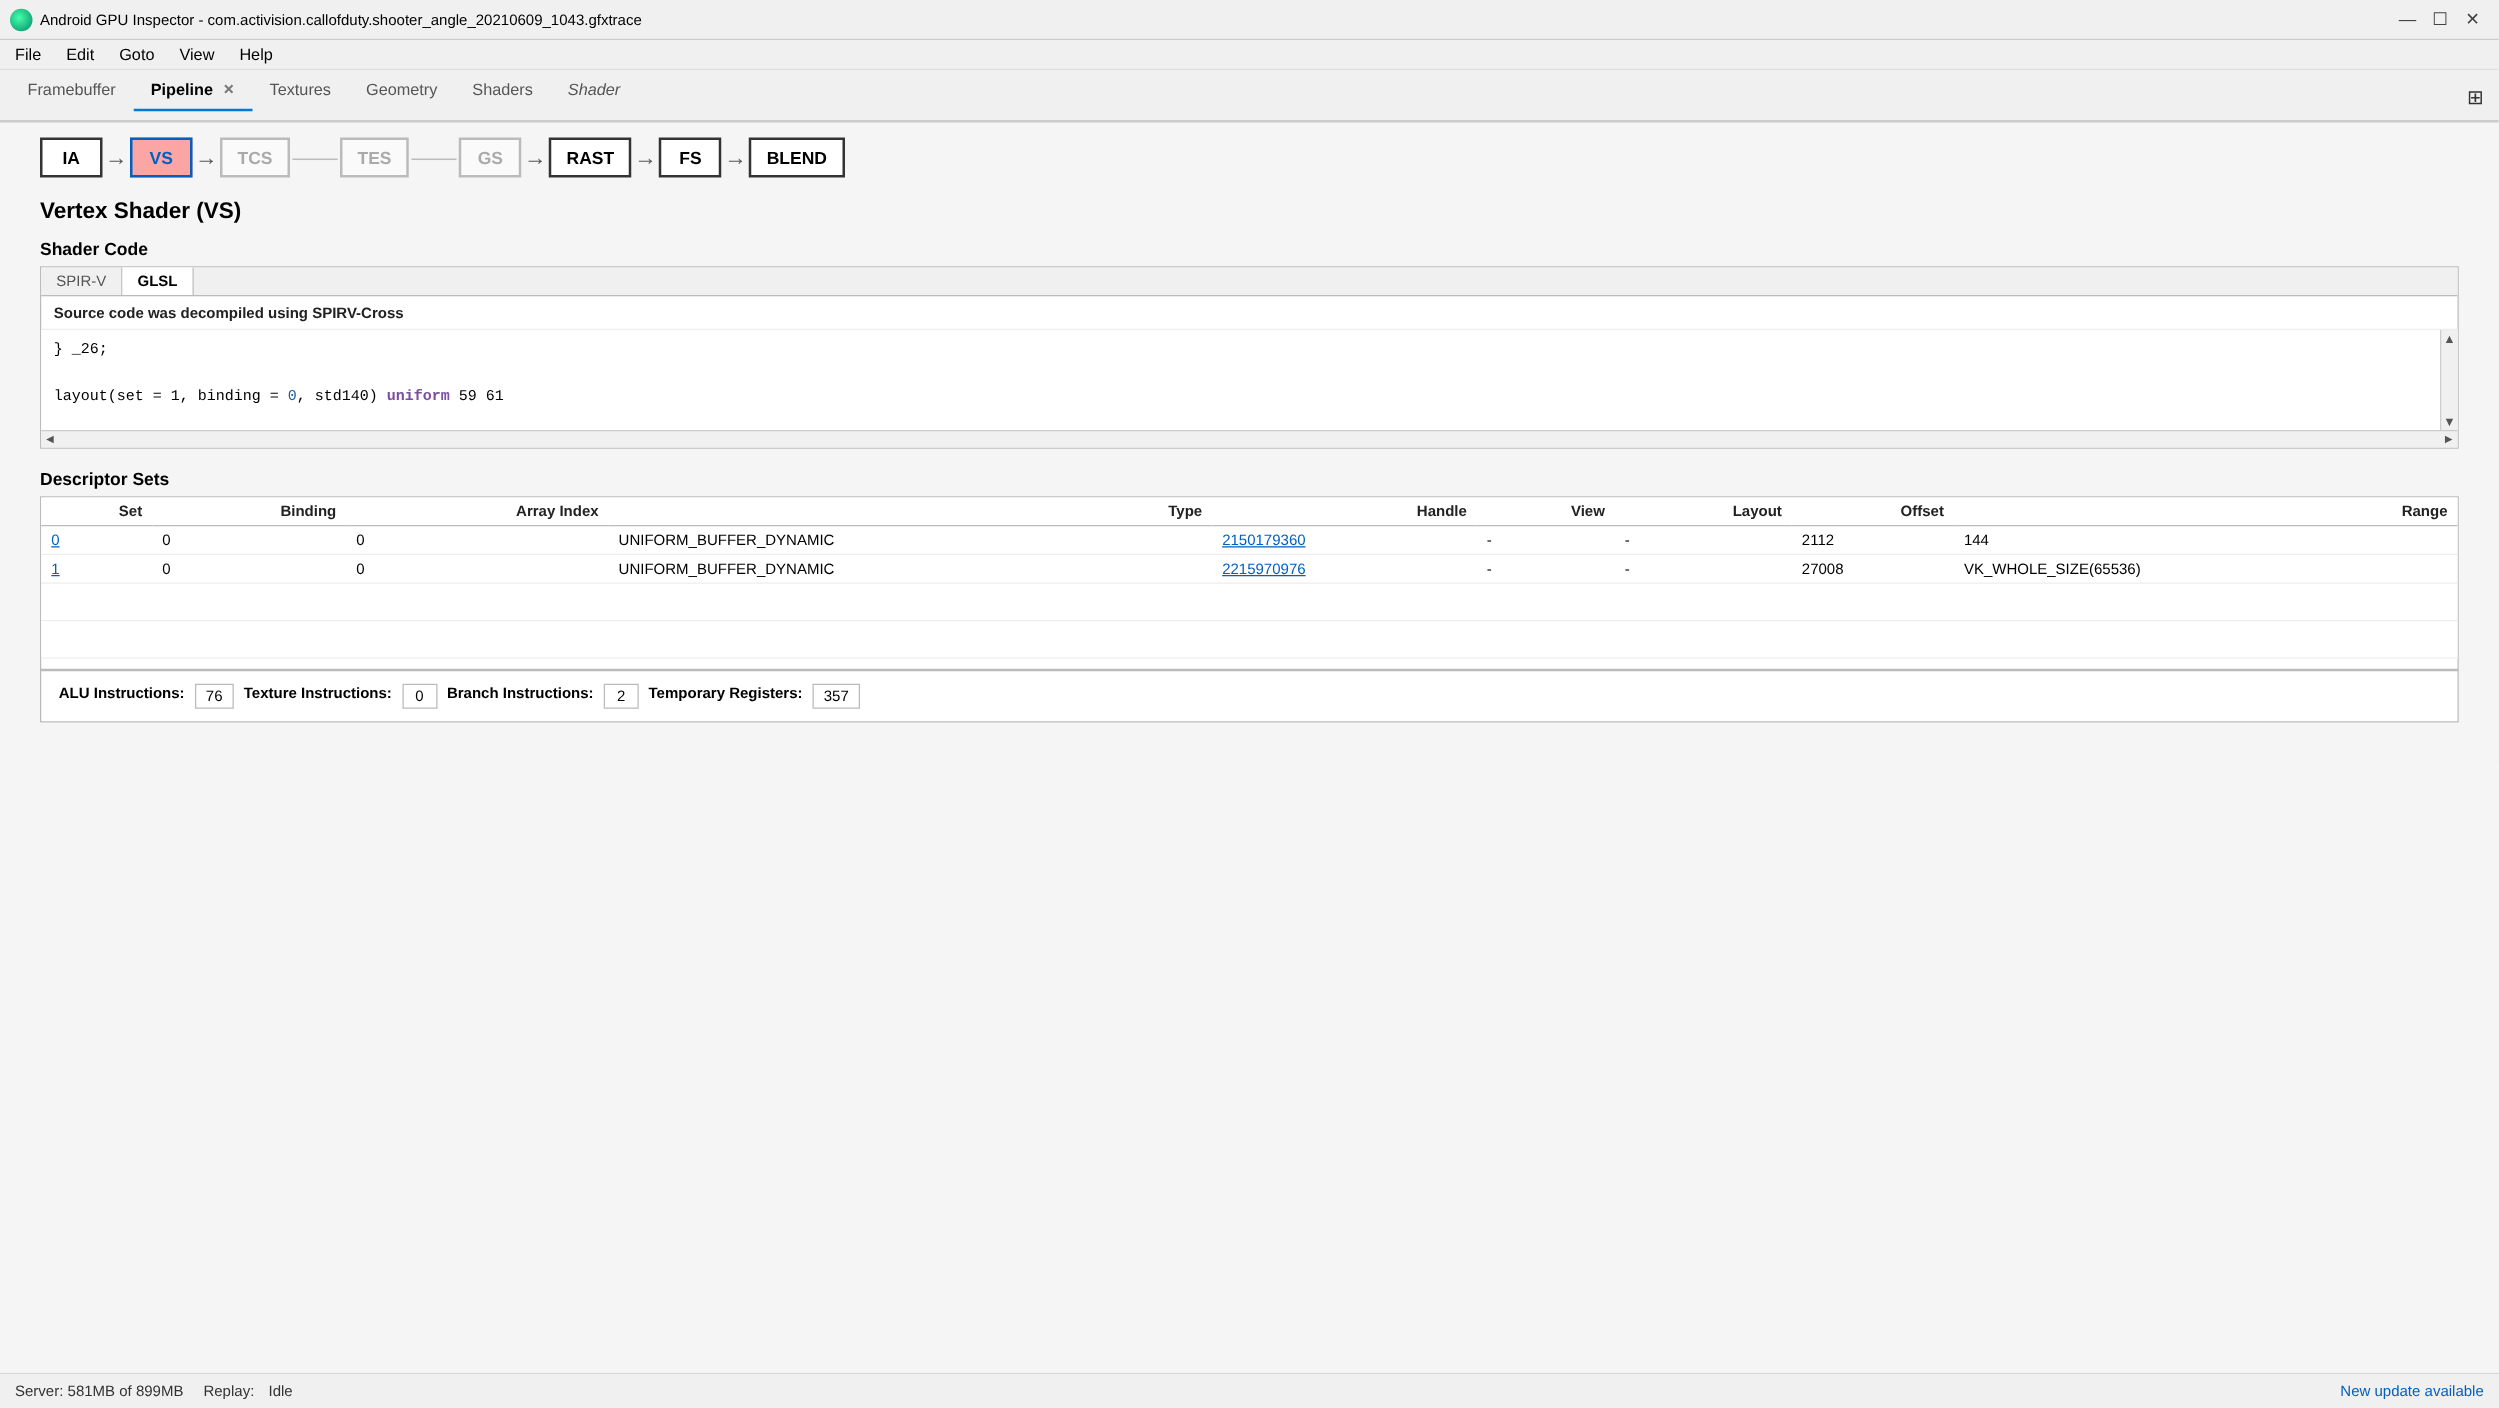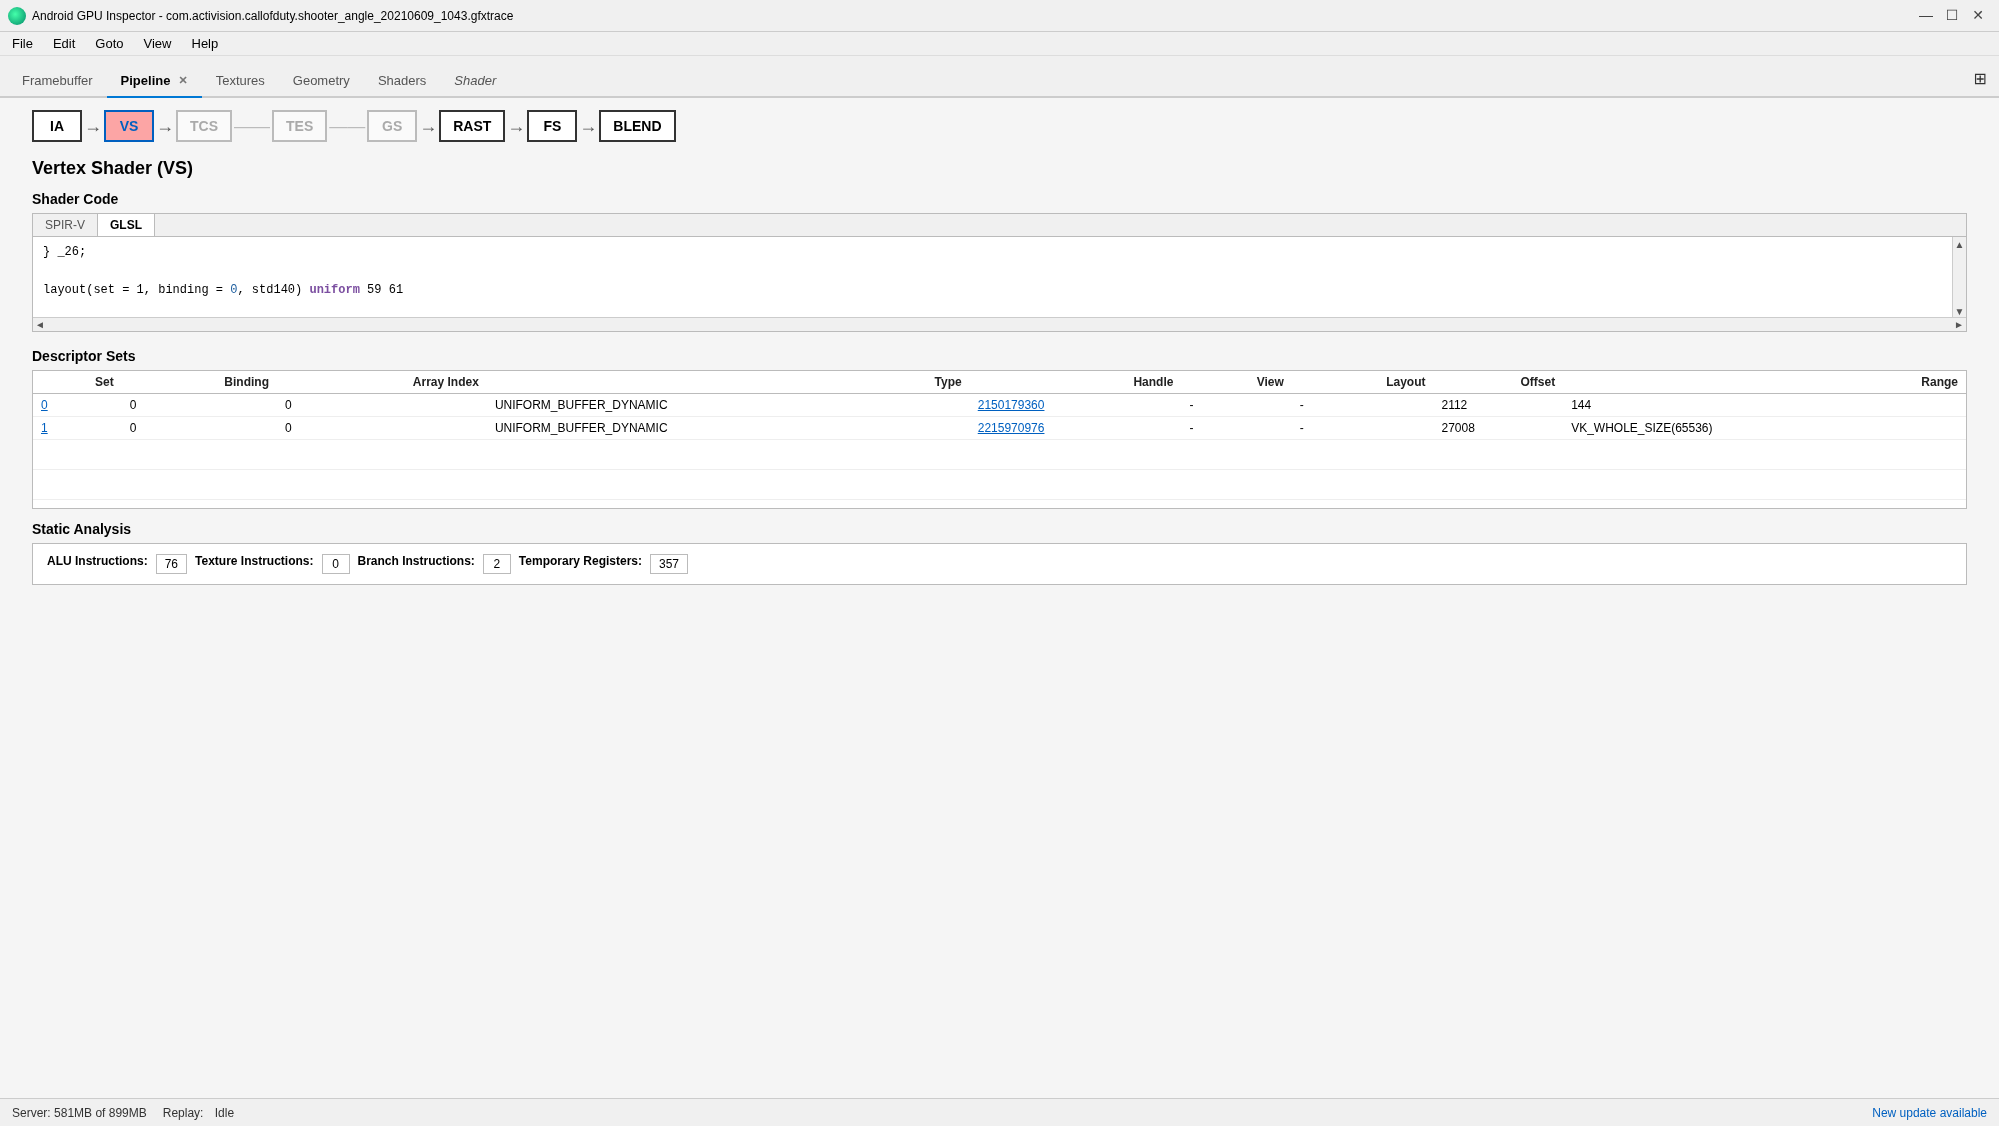--- a/index.html
+++ b/index.html
@@ -63,21 +63,21 @@
     .menubar-item {
       padding: 2px 8px;
       font-size: 13px;
       cursor: pointer;
       border-radius: 3px;
     }
     .tabs-bar {
       background: #f0f0f0;
       height: 42px;
       display: flex;
-      align-items: flex-end;
+      align-items: flex-start;
       padding: 0 8px;
       border-bottom: 2px solid #ccc;
       position: relative;
     }
     .tab {
       padding: 8px 14px;
       font-size: 13px;
       cursor: pointer;
       color: #555;
       border-bottom: 2px solid transparent;
@@ -348,20 +348,21 @@
   </div>
 
   <div class="section-title">Vertex Shader (VS)</div>
 
   <div class="subsection-title">Shader Code</div>
   <div class="shader-code-box">
     <div class="code-tabs">
       <div class="code-tab">SPIR-V</div>
       <div class="code-tab active">GLSL</div>
     </div>
+    <div class="code-decompile-note">Source code was decompiled using SPIRV-Cross</div>
     <div style="position:relative; display:flex;">
       <div class="code-content" style="flex:1; padding-right:18px;">
         <div class="code-line">} _26;</div>
         <div class="code-line">&nbsp;</div>
         <div class="code-line">
           <span>layout(set = 1, binding = </span><span class="code-number">0</span><span>, std140) </span><span class="code-keyword">uniform</span><span> 59 61</span>
         </div>
       </div>
       <div class="code-scrollbar-v">
         <span class="scroll-arrow">▲</span>
@@ -416,21 +417,20 @@
         <tr style="height:30px;">
             <td colspan="9"></td>
           </tr>
         <tr style="height:30px;">
             <td colspan="9"></td>
           </tr>
       </tbody>
     </table>
   </div>
 
-  <div class="subsection-title" style="margin-top:12px;">Static Analysis</div>
   <div class="static-analysis-box">
     <span class="stat-label">ALU Instructions:</span>
     <span class="stat-value">76</span>
     <span class="stat-label">Texture Instructions:</span>
     <span class="stat-value">0</span>
     <span class="stat-label">Branch Instructions:</span>
     <span class="stat-value">2</span>
     <span class="stat-label">Temporary Registers:</span>
     <span class="stat-value">357</span>
   </div>

